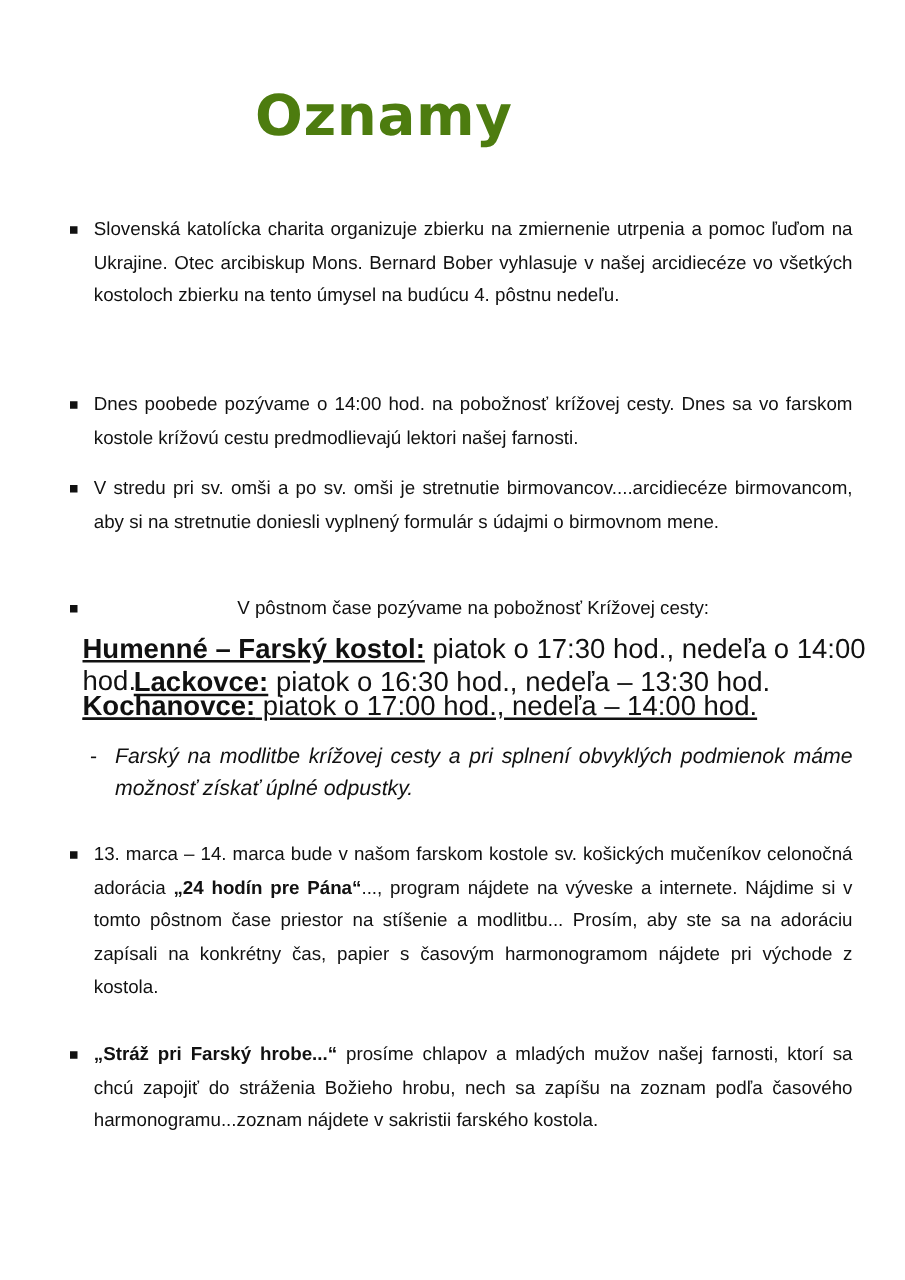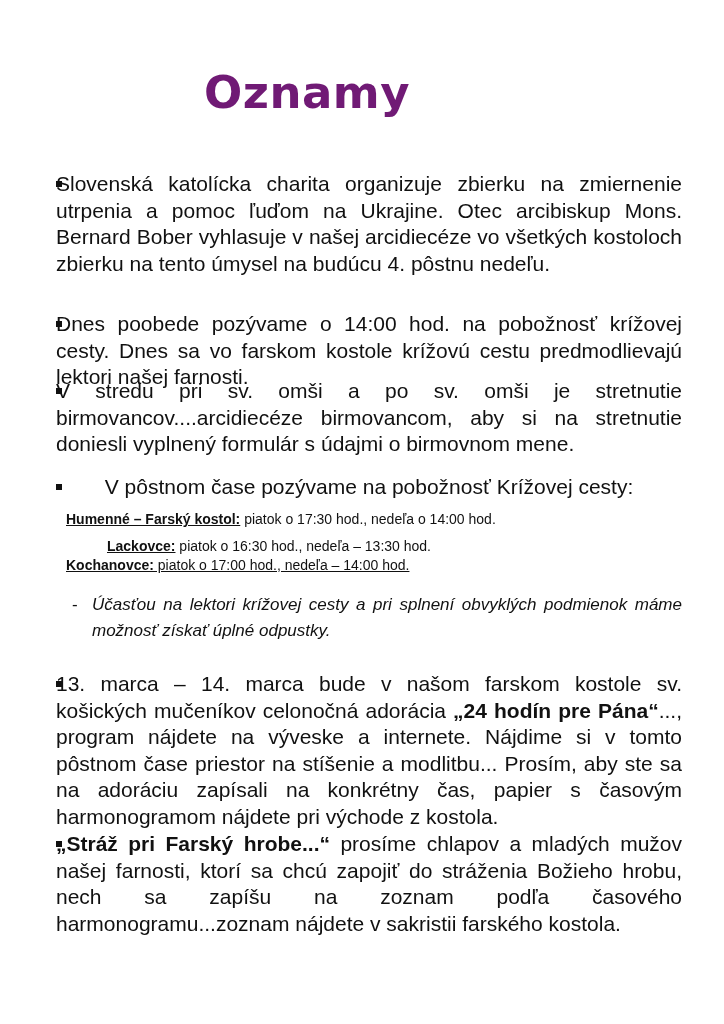--- a/index.html
+++ b/index.html
@@ -3,31 +3,31 @@
 <meta charset="utf-8">
 <style>
   html, body { margin: 0; padding: 0; background: #ffffff; }
   body {
     width: 724px; height: 1024px; position: relative; overflow: hidden;
     font-family: "Liberation Sans", sans-serif; color: #111;
   }
   .title {
     position: absolute; left: 0; top: 66px; width: 614px; text-align: center;
     font-family: "DejaVu Sans", sans-serif; font-weight: bold; font-size: 45px;
-    letter-spacing: 0.5px; color: #701a75;
+    letter-spacing: 0.5px; color: #4d7c0f;
   }
   .item { position: absolute; left: 56px; width: 626px; }
   .bullet {
     position: absolute; left: 0; top: 10px; width: 6px; height: 6px; background: #111;
   }
   .text {
-    font-size: 21px; line-height: 26.5px; text-align: justify;
+    margin-left: 19px; font-size: 15px; line-height: 26.5px; text-align: justify;
   }
   .text.left { text-align: center; }
-  .sched { position: absolute; left: 66px; font-size: 14px; line-height: 26px; }
+  .sched { position: absolute; left: 66px; font-size: 22px; line-height: 26px; }
   .sched .place { font-weight: bold; text-decoration: underline; }
   .note {
     position: absolute; left: 92px; width: 590px; font-size: 17px; line-height: 26px;
     font-style: italic; text-align: justify;
   }
   .note .dash { position: absolute; left: -20px; top: 0; font-style: normal; }
   b { font-weight: bold; }
 </style>
 </head>
 <body>
@@ -59,21 +59,21 @@
 </div>
 <div class="sched" style="top:533px;margin-left:41px;">
   <span class="place">Lackovce:</span><span> piatok o 16:30 hod., nedeľa – 13:30 hod.</span>
 </div>
 <div class="sched" style="top:552px;text-decoration:underline;">
   <span class="place">Kochanovce:</span><span> piatok o 17:00 hod., nedeľa –  14:00 hod.</span>
 </div>
 
 <div class="note" style="top:592px;">
   <span class="dash">-</span>
-  <span>Účasťou na lektori krížovej cesty a pri splnení obvyklých podmienok máme možnosť získať úplné odpustky.</span>
+  <span>Farský na modlitbe krížovej cesty a pri splnení obvyklých podmienok máme možnosť získať úplné odpustky.</span>
 </div>
 
 <div class="item" style="top:671px;">
   <span class="bullet"></span>
   <div class="text"><span>13. marca – 14. marca bude v našom farskom kostole sv. košických mučeníkov celonočná adorácia  </span><b>„24 hodín pre Pána“</b><span>..., program nájdete na vývеske a internete. Nájdime si v tomto pôstnom čase priestor na stíšenie a modlitbu... Prosím, aby ste sa na adoráciu zapísali na konkrétny čas, papier s časovým harmonogramom nájdete pri východe z kostola.</span></div>
 </div>
 
 <div class="item" style="top:831px;">
   <span class="bullet"></span>
   <div class="text"><b>„Stráž pri Farský hrobe...“</b><span> prosíme chlapov a mladých mužov našej farnosti, ktorí sa chcú zapojiť do stráženia  Božieho hrobu, nech sa zapíšu na zoznam podľa časového harmonogramu...zoznam nájdete v sakristii farského kostola.</span></div>

